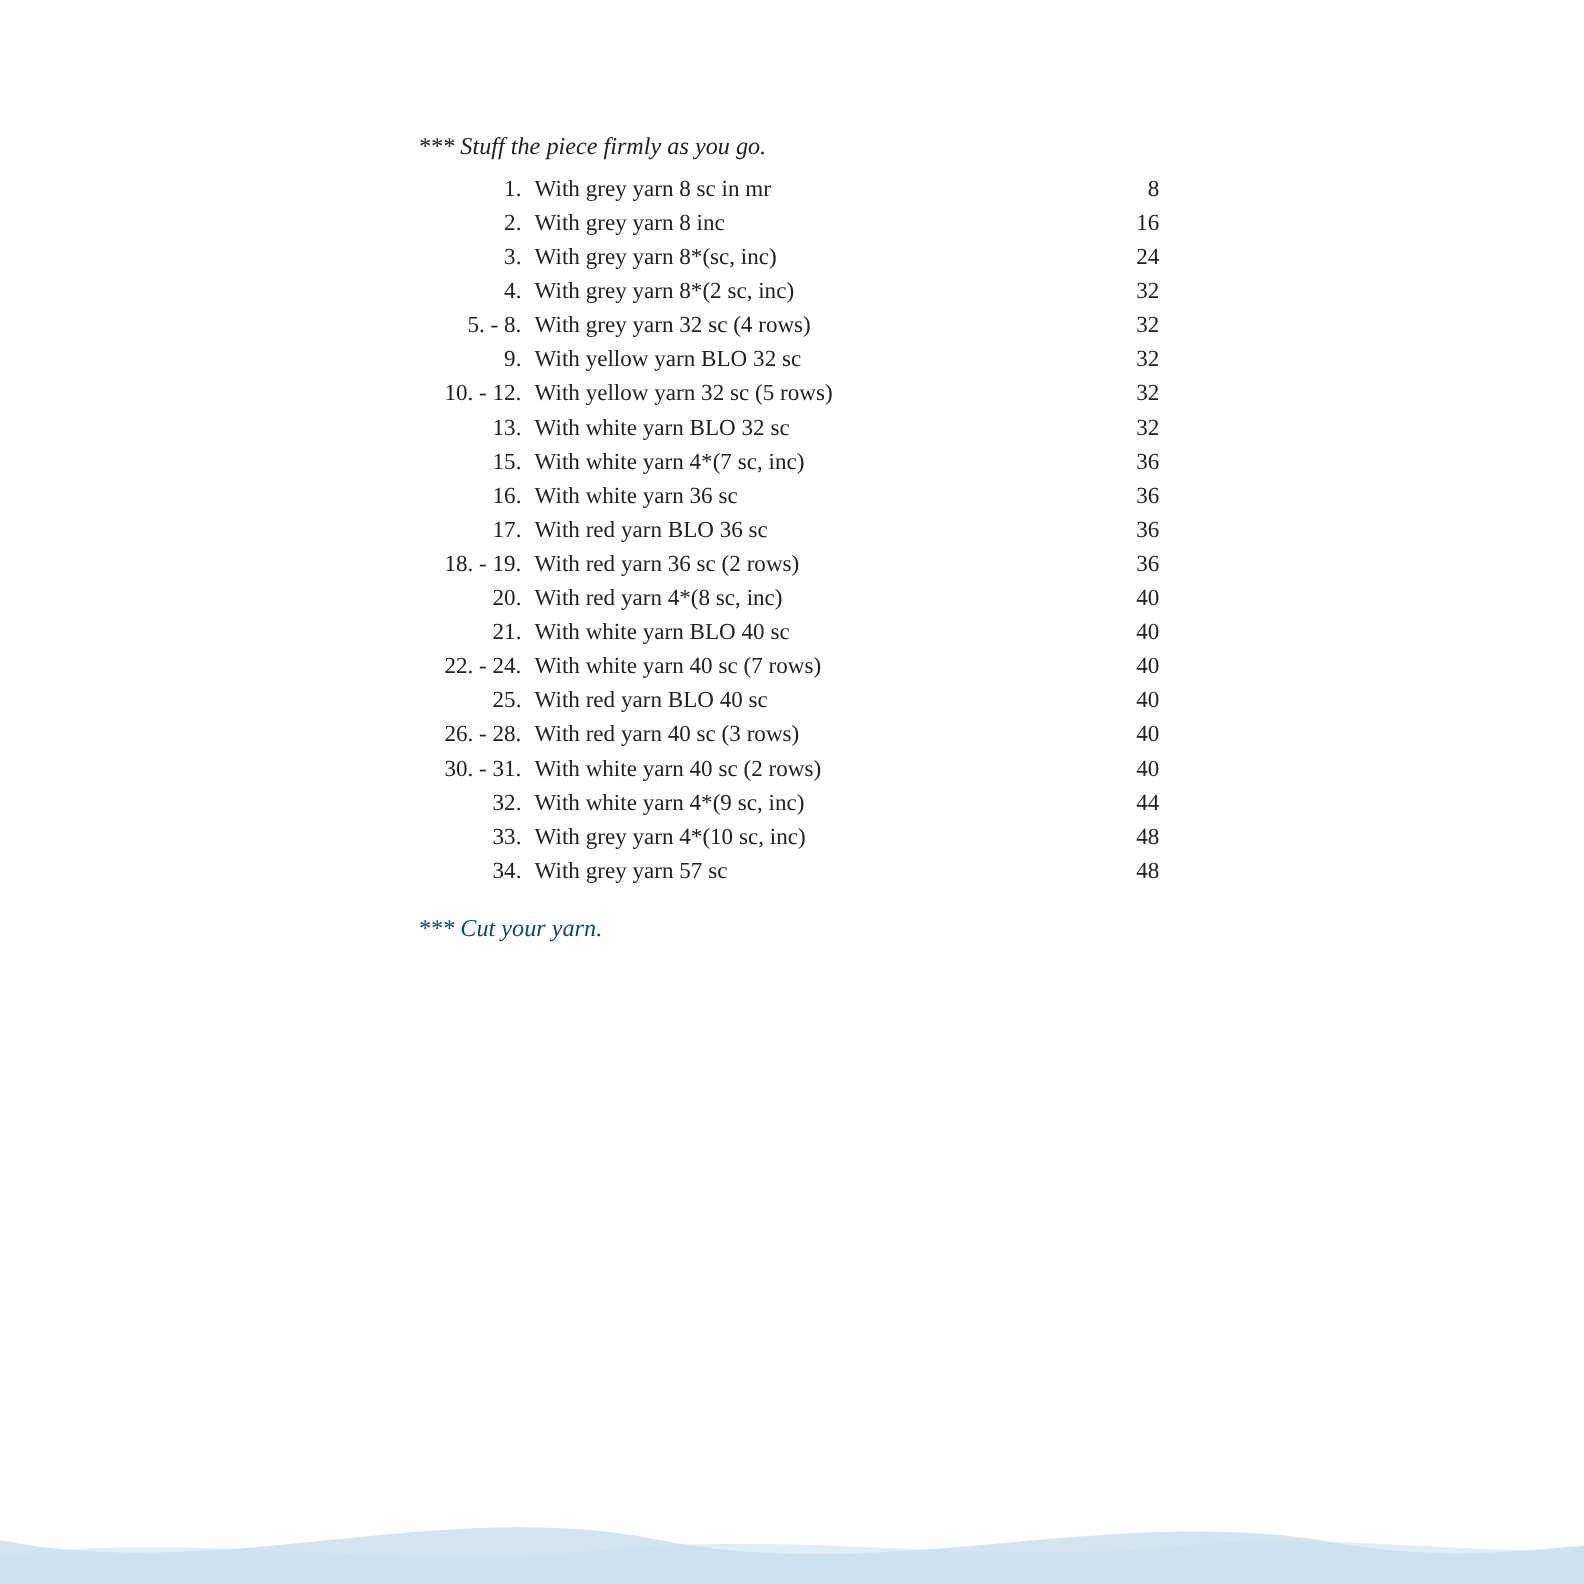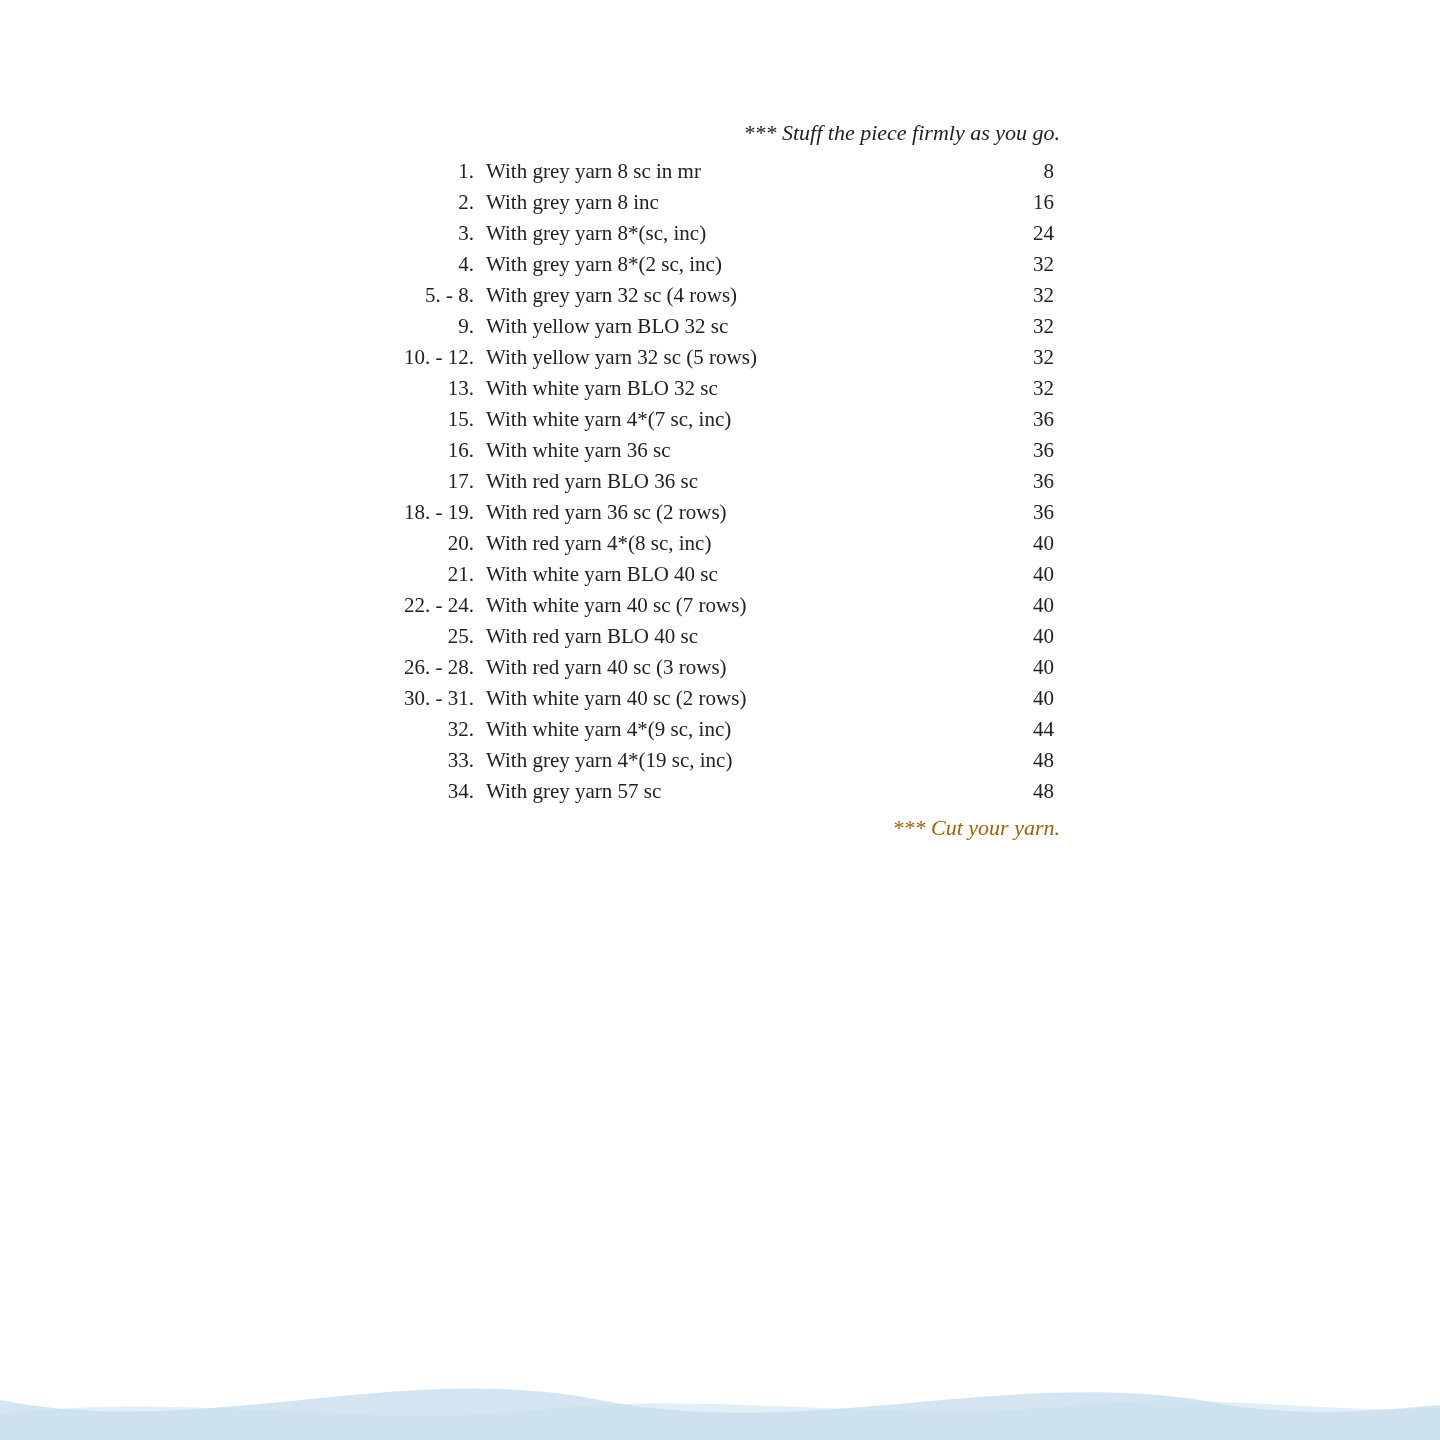--- a/index.html
+++ b/index.html
@@ -24,21 +24,21 @@
       flex-direction: column;
       align-items: center;
       padding-top: 120px;
       position: relative;
     }
 
     .content-area {
       width: 680px;
       display: flex;
       flex-direction: column;
-      align-items: flex-end;
+      align-items: flex-start;
     }
 
     .header-note {
       font-style: italic;
       font-size: 22px;
       color: #222;
       margin-bottom: 10px;
       text-align: center;
     }
 
@@ -68,22 +68,22 @@
 
     .col-count {
       text-align: right;
       width: 60px;
       padding-left: 20px;
     }
 
     .footer-note {
       font-style: italic;
       font-size: 22px;
-      color: #a16207;
-      margin-top: 8px;
+      color: #0c4a6e;
+      margin-top: 24px;
       text-align: center;
     }
 
     .wave-container {
       position: absolute;
       bottom: 0;
       left: 0;
       width: 100%;
       height: 80px;
       overflow: hidden;
@@ -194,21 +194,21 @@
             <td class="col-instruction">With white yarn 40 sc  (2 rows)</td>
             <td class="col-count">40</td>
           </tr>
           <tr>
             <td class="col-num">32.</td>
             <td class="col-instruction">With white yarn 4*(9 sc, inc)</td>
             <td class="col-count">44</td>
           </tr>
           <tr>
             <td class="col-num">33.</td>
-            <td class="col-instruction">With grey yarn 4*(19 sc, inc)</td>
+            <td class="col-instruction">With grey yarn 4*(10 sc, inc)</td>
             <td class="col-count">48</td>
           </tr>
           <tr>
             <td class="col-num">34.</td>
             <td class="col-instruction">With grey yarn 57 sc</td>
             <td class="col-count">48</td>
           </tr>
         </tbody>
     </table>
 

